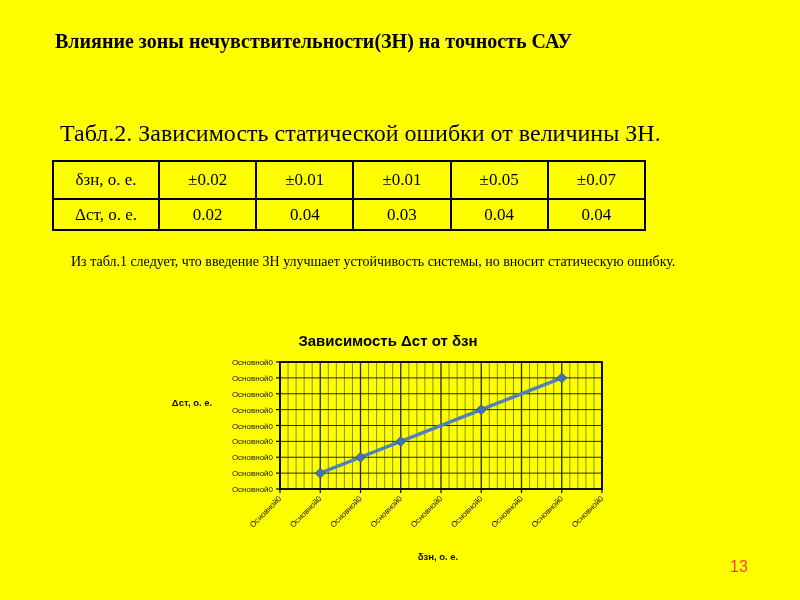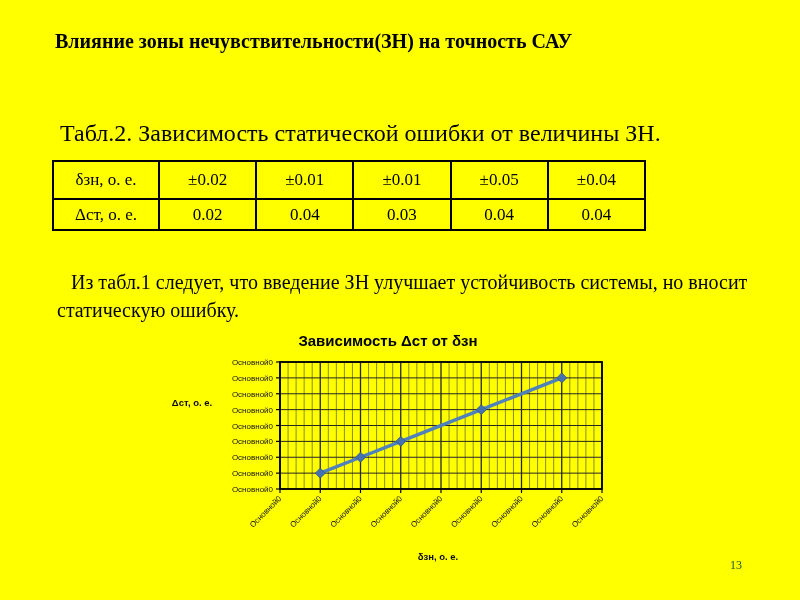--- a/index.html
+++ b/index.html
@@ -30,49 +30,49 @@
   table.data-table td{
     border:2px solid #000;
     text-align:center;
     vertical-align:middle;
     padding:0;
   }
   table.data-table tr:first-child td{height:36px;}
   table.data-table tr:last-child td{height:29px;}
   table.data-table td:first-child{width:104px;}
   .body-paragraph{
-    position:absolute;left:57px;top:269px;width:706px;
-    font-size:20px;line-height:1.38;
+    position:absolute;left:57px;top:252px;width:706px;
+    font-size:14px;line-height:1.38;
     text-indent:14px;
   }
   .chart-wrap{
     position:absolute;left:160px;top:322px;width:480px;height:262px;
   }
   .page-number{
     position:absolute;left:730px;top:558px;
-    font-size:12px;color:#14532d;
-    font-family:Liberation Serif, serif;
+    font-size:16px;color:#ef4444;
+    font-family:Liberation Sans, sans-serif;
   }
 </style>
 </head>
 <body>
 
 <div class="slide-title">Влияние зоны нечувствительности(ЗН) на точность САУ</div>
 
 <div class="table-caption">Табл.2. Зависимость статической ошибки от величины ЗН.</div>
 
 <table class="data-table">
   <tbody>
       <tr>
     <td>δзн, о. е.</td>
     <td>±0.02</td>
     <td>±0.01</td>
     <td>±0.01</td>
     <td>±0.05</td>
-    <td>±0.04</td>
+    <td>±0.07</td>
   </tr>
   <tr>
     <td>Δст, о. е.</td>
     <td>0.02</td>
     <td>0.04</td>
     <td>0.03</td>
     <td>0.04</td>
     <td>0.04</td>
   </tr>
 </tbody>

